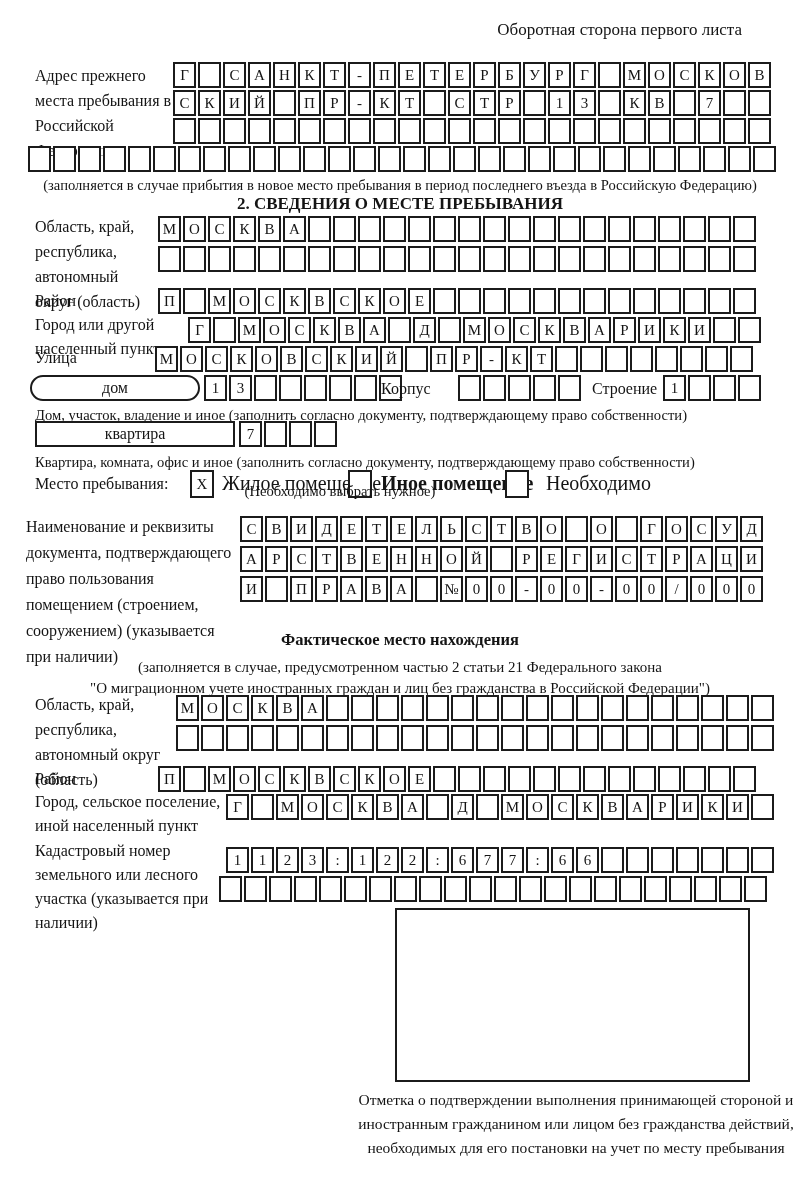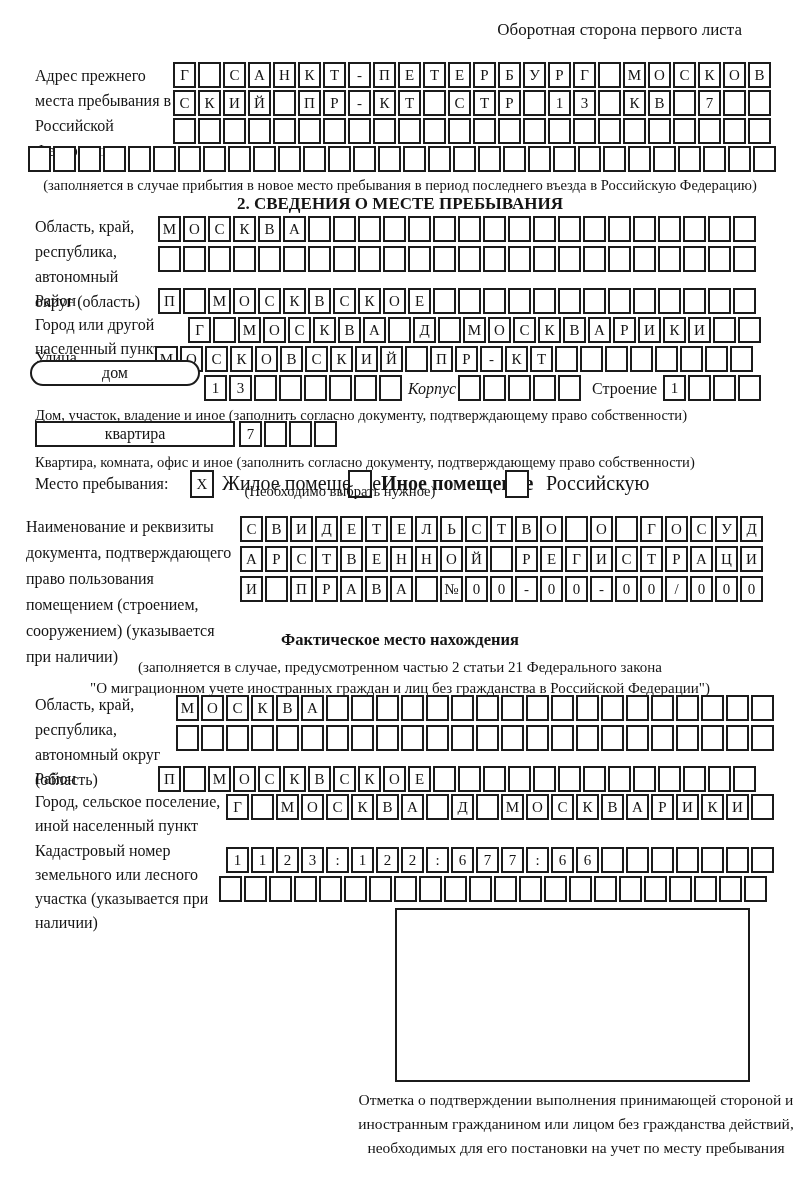--- a/index.html
+++ b/index.html
@@ -282,32 +282,32 @@
       <span class="cell"></span>
       <span class="cell"></span>
       <span class="cell"></span>
       <span class="cell"></span>
       <span class="cell"></span>
       <span class="cell"></span>
       <span class="cell"></span>
       <span class="cell"></span>
     </div>
 
-  <div class="abs widebox" style="left:30px;top:360px;width:166px;border-radius:13px;">дом</div>
+  <div class="abs widebox" style="left:30px;top:375px;width:166px;border-radius:13px;">дом</div>
   <div class="grid" style="left:204px;top:375px;">
       <span class="cell">1</span>
       <span class="cell">3</span>
       <span class="cell"></span>
       <span class="cell"></span>
       <span class="cell"></span>
       <span class="cell"></span>
       <span class="cell"></span>
       <span class="cell"></span>
     </div>
-  <div class="abs lbl" style="left:408px;top:376px;font-style:italic;">Корпус</div>
+  <div class="abs lbl" style="left:381px;top:376px;">Корпус</div>
   <div class="grid" style="left:458px;top:375px;">
       <span class="cell"></span>
       <span class="cell"></span>
       <span class="cell"></span>
       <span class="cell"></span>
       <span class="cell"></span>
     </div>
   <div class="abs lbl" style="left:592px;top:376px;">Строение</div>
   <div class="grid" style="left:663px;top:375px;">
       <span class="cell">1</span>
@@ -325,21 +325,21 @@
       <span class="cell"></span>
     </div>
   <div class="abs cap" style="left:35px;top:452px;">Квартира, комната, офис и иное (заполнить согласно документу, подтверждающему право собственности)</div>
 
   <div class="abs lbl" style="left:35px;top:471px;">Место пребывания:</div>
   <div class="abs checkbox" style="left:190px;top:470px;">X</div>
   <div class="abs opt" style="left:222px;top:472px;">Жилое помещение</div>
   <div class="abs checkbox" style="left:348px;top:470px;"></div>
   <div class="abs opt" style="left:381px;top:472px;font-weight:bold;">Иное помещение</div>
   <div class="abs checkbox" style="left:505px;top:470px;"></div>
-  <div class="abs opt" style="left:546px;top:472px;">Российскую</div>
+  <div class="abs opt" style="left:546px;top:472px;">Необходимо</div>
   <div class="abs cap" style="left:230px;top:481px;width:220px;text-align:center;">(Необходимо выбрать нужное)</div>
 
   <div class="abs lbl" style="left:26px;top:514px;width:208px;line-height:26px;">Наименование и реквизиты документа, подтверждающего право пользования помещением (строением, сооружением) (указывается при наличии)</div>
   <div class="grid" style="left:240px;top:516px;">
       <span class="cell">С</span>
       <span class="cell">В</span>
       <span class="cell">И</span>
       <span class="cell">Д</span>
       <span class="cell">Е</span>
       <span class="cell">Т</span>

